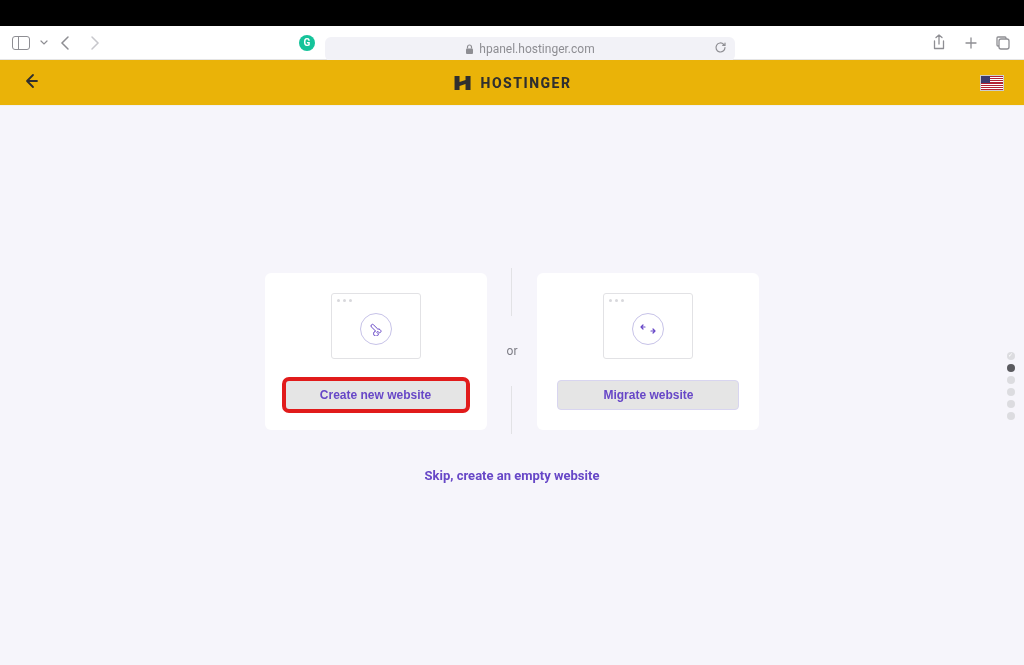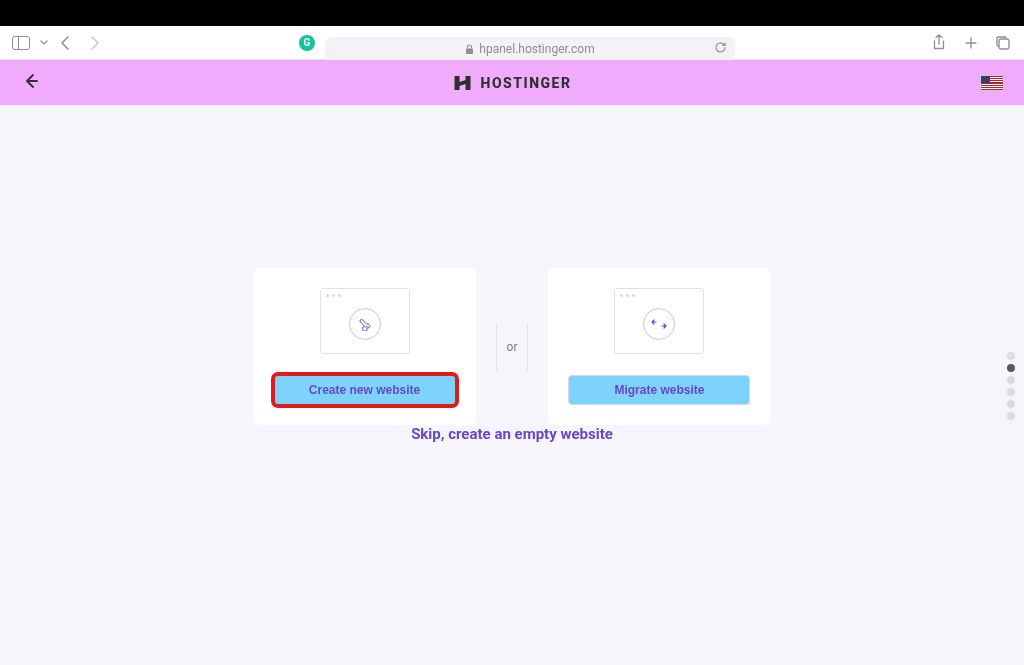--- a/index.html
+++ b/index.html
@@ -135,21 +135,21 @@
       display: flex;
       align-items: center;
       justify-content: center;
       color: #8e8e93;
       cursor: pointer;
     }
     
     
     .app-header {
       height: 46px;
-      background: #f0abfc;
+      background: #eab308;
       display: flex;
       align-items: center;
       padding: 0 20px;
       border-bottom: 1px solid #f0f0f0;
       position: relative;
     }
     
     .back-arrow {
       width: 24px;
       height: 24px;
@@ -265,54 +265,56 @@
       align-items: center;
       justify-content: center;
       color: #6747c7;
       margin-top: 6px;
     }
     
     .card-button {
       width: 100%;
       height: 30px;
       border: 1px solid #d8d5f0;
-      background: #7dd3fc;
+      background: #e5e5e5;
       border-radius: 4px;
       color: #6747c7;
       font-size: 12px;
       font-weight: 700;
       cursor: pointer;
       display: flex;
       align-items: center;
       justify-content: center;
     }
     
     .card-button.highlighted {
       outline: 4px solid #e11b1b;
       outline-offset: -1px;
     }
     
     .divider-col {
       display: flex;
-      align-items: center;
-      gap: 10px;
+      flex-direction: column;
+      align-items: center;
+      gap: 28px;
     }
     .divider-line {
       width: 1px;
       height: 48px;
       background: #e2e2e5;
     }
     .divider-text {
       font-size: 12px;
       color: #7d7d85;
     }
     
     .skip-link {
       text-align: center;
-      font-size: 15px;
+      margin-top: 34px;
+      font-size: 13px;
       font-weight: 700;
       color: #6747c7;
       cursor: pointer;
     }
     
     
     .progress-dots {
       position: absolute;
       right: 9px;
       top: 50%;

